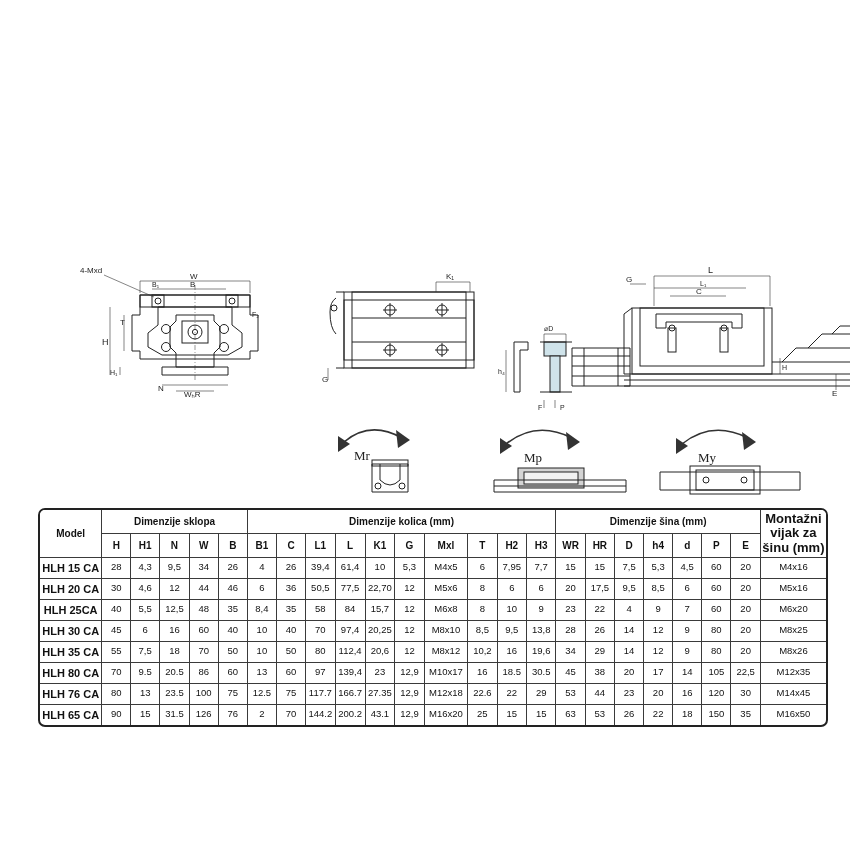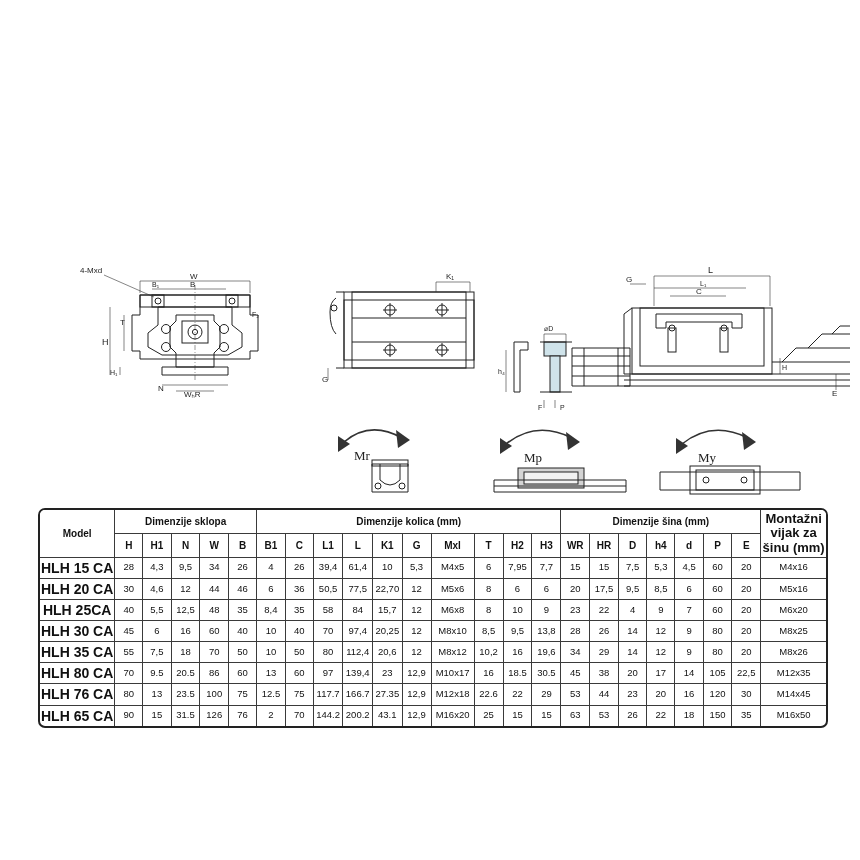--- a/index.html
+++ b/index.html
@@ -67,21 +67,21 @@
     height: 17px;
   }
   table.spec thead tr.cols th {
     height: 17px;
   }
   table.spec tbody td {
     height: 16px;
   }
   table.spec tbody td.model {
     font-weight: bold;
-    font-size: 14px;
+    font-size: 11px;
     white-space: nowrap;
   }
   table.spec th.model-head {
     font-weight: bold;
   }
   table.spec th.mont {
     font-size: 13px;
     line-height: 1.1;
   }
   

